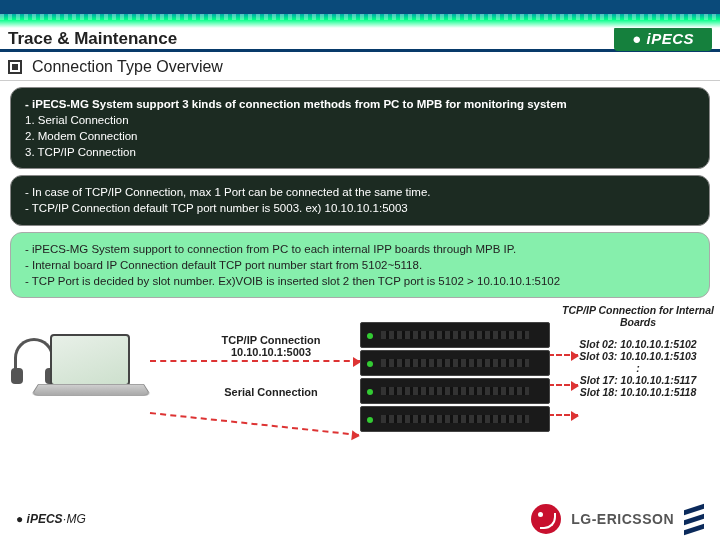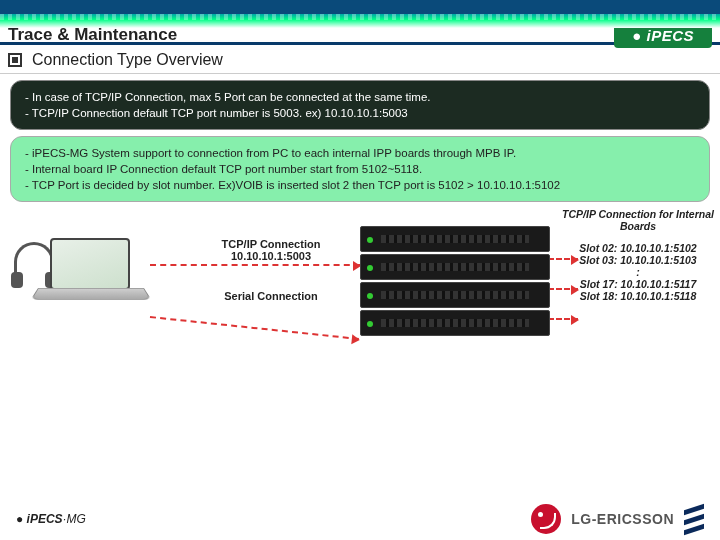--- a/index.html
+++ b/index.html
@@ -18,21 +18,21 @@
   }
   .top-strip::after {
     content: "";
     position: absolute;
     left: 0; right: 0; top: 14px; height: 6px;
     background: repeating-linear-gradient(90deg, rgba(255,255,255,0.3) 0 4px, transparent 4px 8px);
   }
   .title-bar {
     display: flex;
     align-items: center;
-    height: 17px;
+    height: 24px;
     border-bottom: 3px solid #083a6a;
     padding: 0 8px;
   }
   .title-bar h1 {
     font-size: 17px;
     font-weight: bold;
     color: #222;
     flex: 1;
   }
   .logo-top {
@@ -263,21 +263,27 @@
   </div>
 </div>
 
 <div class="subtitle">
   <span class="bullet-sq"></span>
   <h2>Connection Type Overview</h2>
 </div>
 
 <div class="boxes">
   <div class="box">
-    <div>- In case of TCP/IP Connection, max 5 Port can be connected at the same time.</div>
+    <div class="lead">- iPECS-MG System support 3 kinds of connection methods from PC to MPB for monitoring system</div>
+    <div>1. Serial Connection</div>
+    <div>2. Modem Connection</div>
+    <div>3. TCP/IP Connection</div>
+  </div>
+  <div class="box">
+    <div>- In case of TCP/IP Connection, max 1 Port can be connected at the same time.</div>
     <div>- TCP/IP Connection default TCP port number is 5003. ex) 10.10.10.1:5003</div>
   </div>
   <div class="box white">
     <div>- iPECS-MG System support to connection from PC to each internal IPP boards through MPB IP.</div>
     <div>- Internal board IP Connection default TCP port number start from 5102~5118.</div>
     <div>-  TCP Port is decided by slot number.  Ex)VOIB is inserted slot 2 then TCP port is 5102 &gt; 10.10.10.1:5102</div>
   </div>
 </div>
 
 <div class="diagram">

